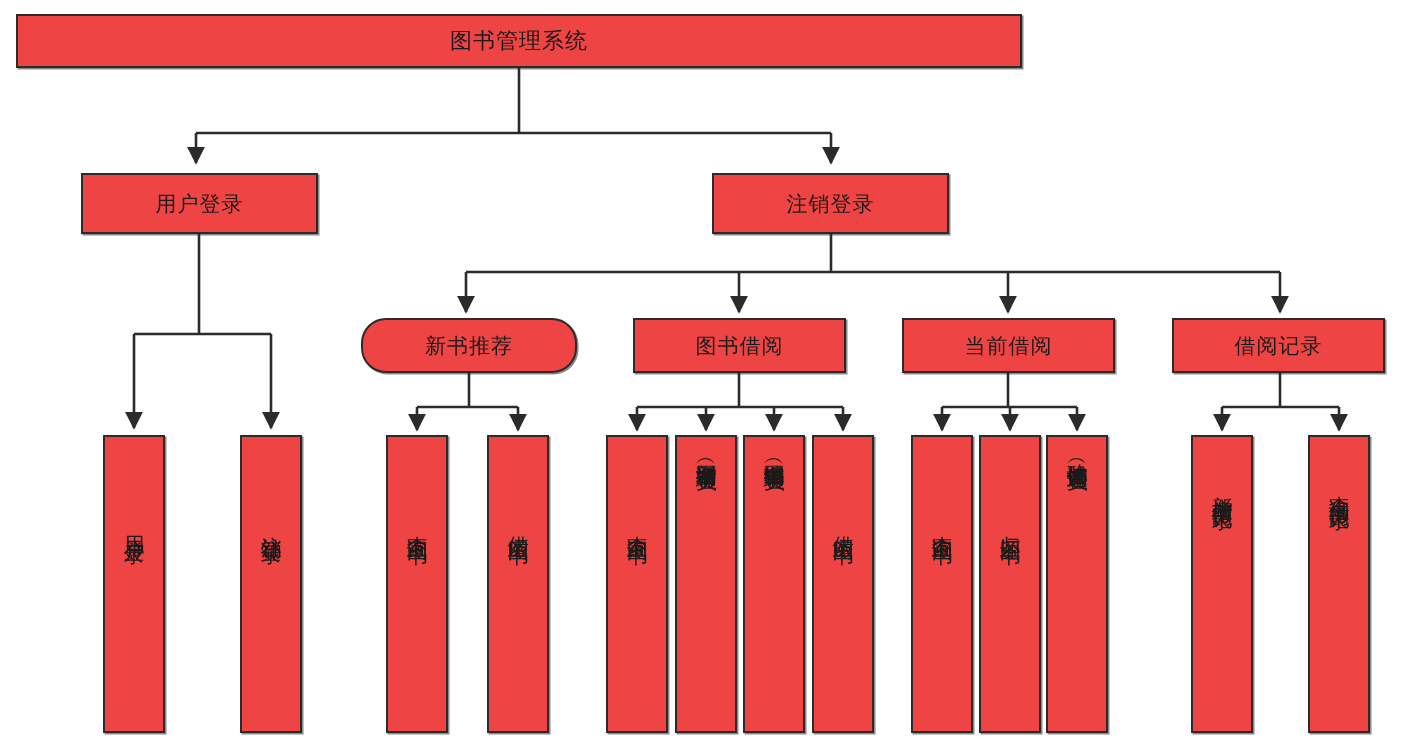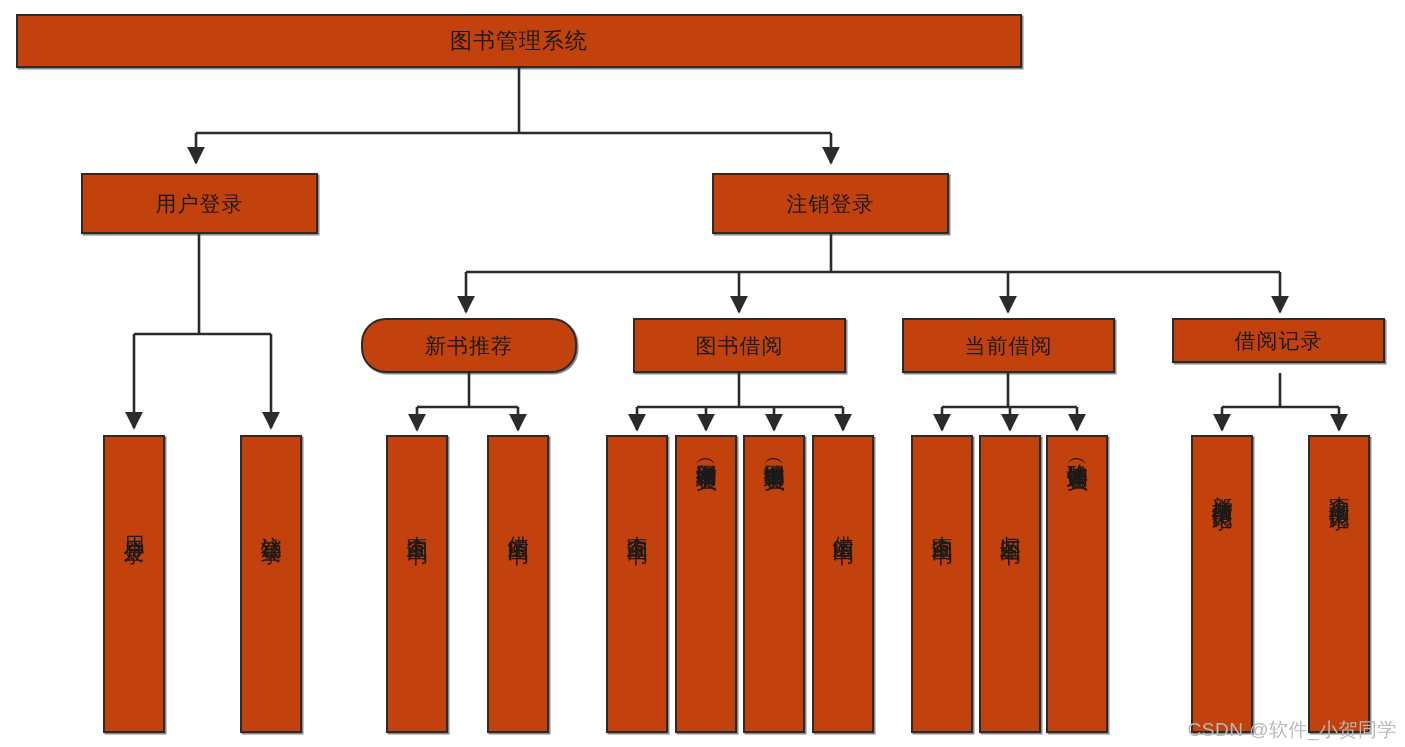--- a/index.html
+++ b/index.html
@@ -13,21 +13,21 @@
   }
   #diagram{
     position:absolute;left:0;top:0;width:1405px;height:747px;
   }
   .svg-layer{position:absolute;left:0;top:0;width:1405px;height:747px;}
 
   
   .node{
     position:absolute;
     box-sizing:border-box;
-    background:#c2410c;
+    background:#ef4444;
     border:2px solid #2b2b2b;
     box-shadow:1.5px 1.5px 0 0 rgba(40,40,40,.55);
     display:flex;
     align-items:center;
     justify-content:center;
     color:#1a1a1a;
   }
   .node.h{            
     font-size:21px;
     letter-spacing:1px;
@@ -130,21 +130,21 @@
 
   <div class="node h" style="left:361px;top:318px;width:216px;height:55px;border-radius:25px;">
     <span>新书推荐</span>
   </div>
   <div class="node h" style="left:902px;top:318px;width:213px;height:55px;">
     <span>当前借阅</span>
   </div>
   <div class="node h" style="left:633px;top:318px;width:213px;height:55px;">
     <span>图书借阅</span>
   </div>
-  <div class="node h" style="left:1172px;top:318px;width:213px;height:45px;">
+  <div class="node h" style="left:1172px;top:318px;width:213px;height:55px;">
     <span>借阅记录</span>
   </div>
 
   <div class="node v" style="left:103px;top:435px;width:62px;height:298px;padding-top:82px;">
     <span class="vtext">用户登录</span>
   </div>
   <div class="node v" style="left:240px;top:435px;width:62px;height:298px;padding-top:82px;">
     <span class="vtext">注销登录</span>
   </div>
 
@@ -178,15 +178,14 @@
     <span class="vtext tight">确认归还（管理员）</span>
   </div>
 
   <div class="node v" style="left:1191px;top:435px;width:62px;height:298px;padding-top:42px;">
     <span class="vtext">新增借阅记录</span>
   </div>
   <div class="node v" style="left:1308px;top:435px;width:62px;height:298px;padding-top:42px;">
     <span class="vtext">查询借阅记录</span>
   </div>
 
-  <div id="watermark">CSDN @软件_小贺同学</div>
 
 </div>
 
 </body></html>

